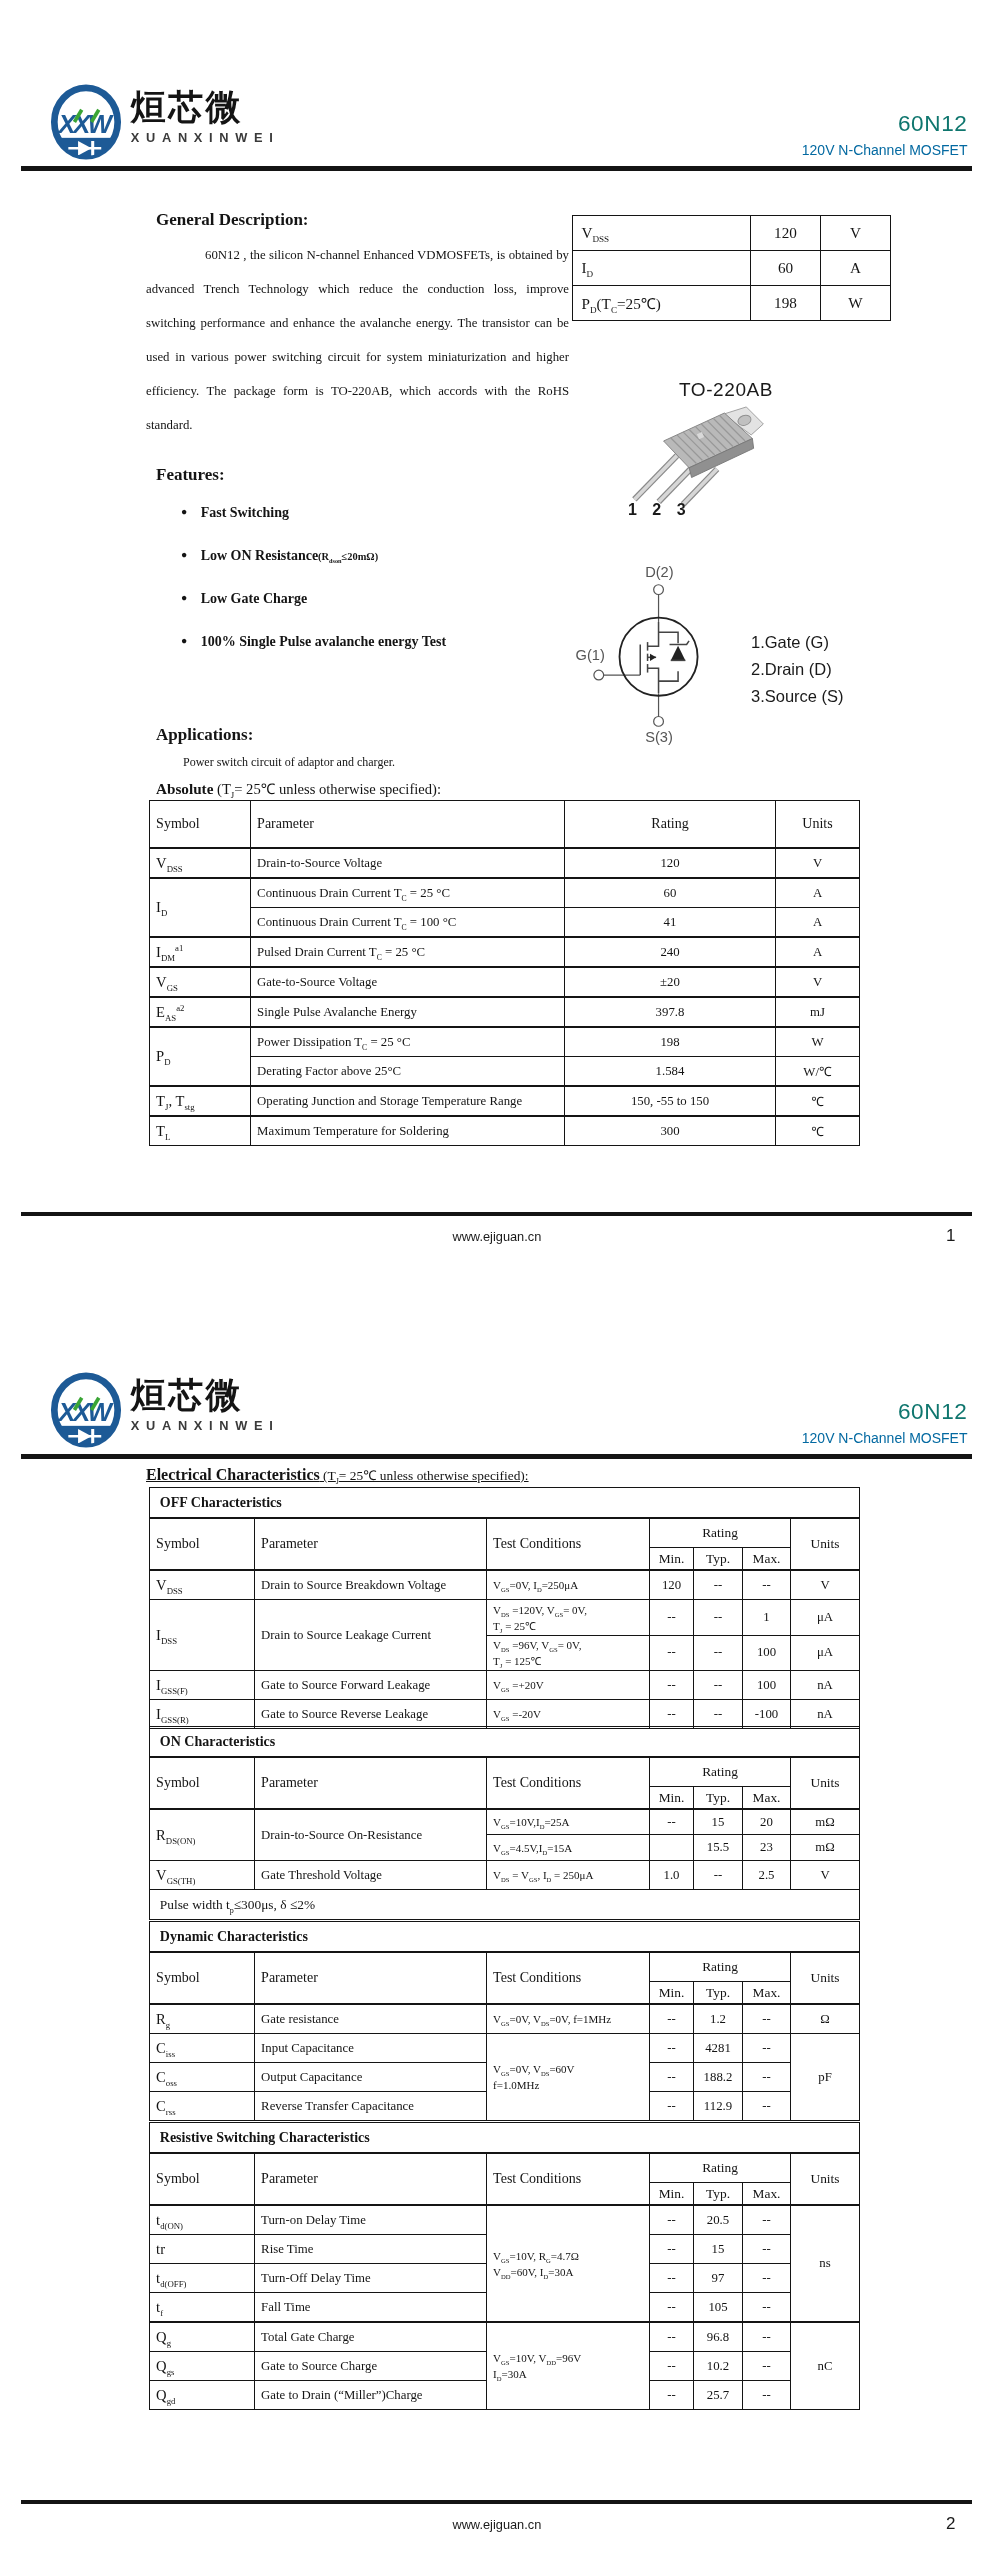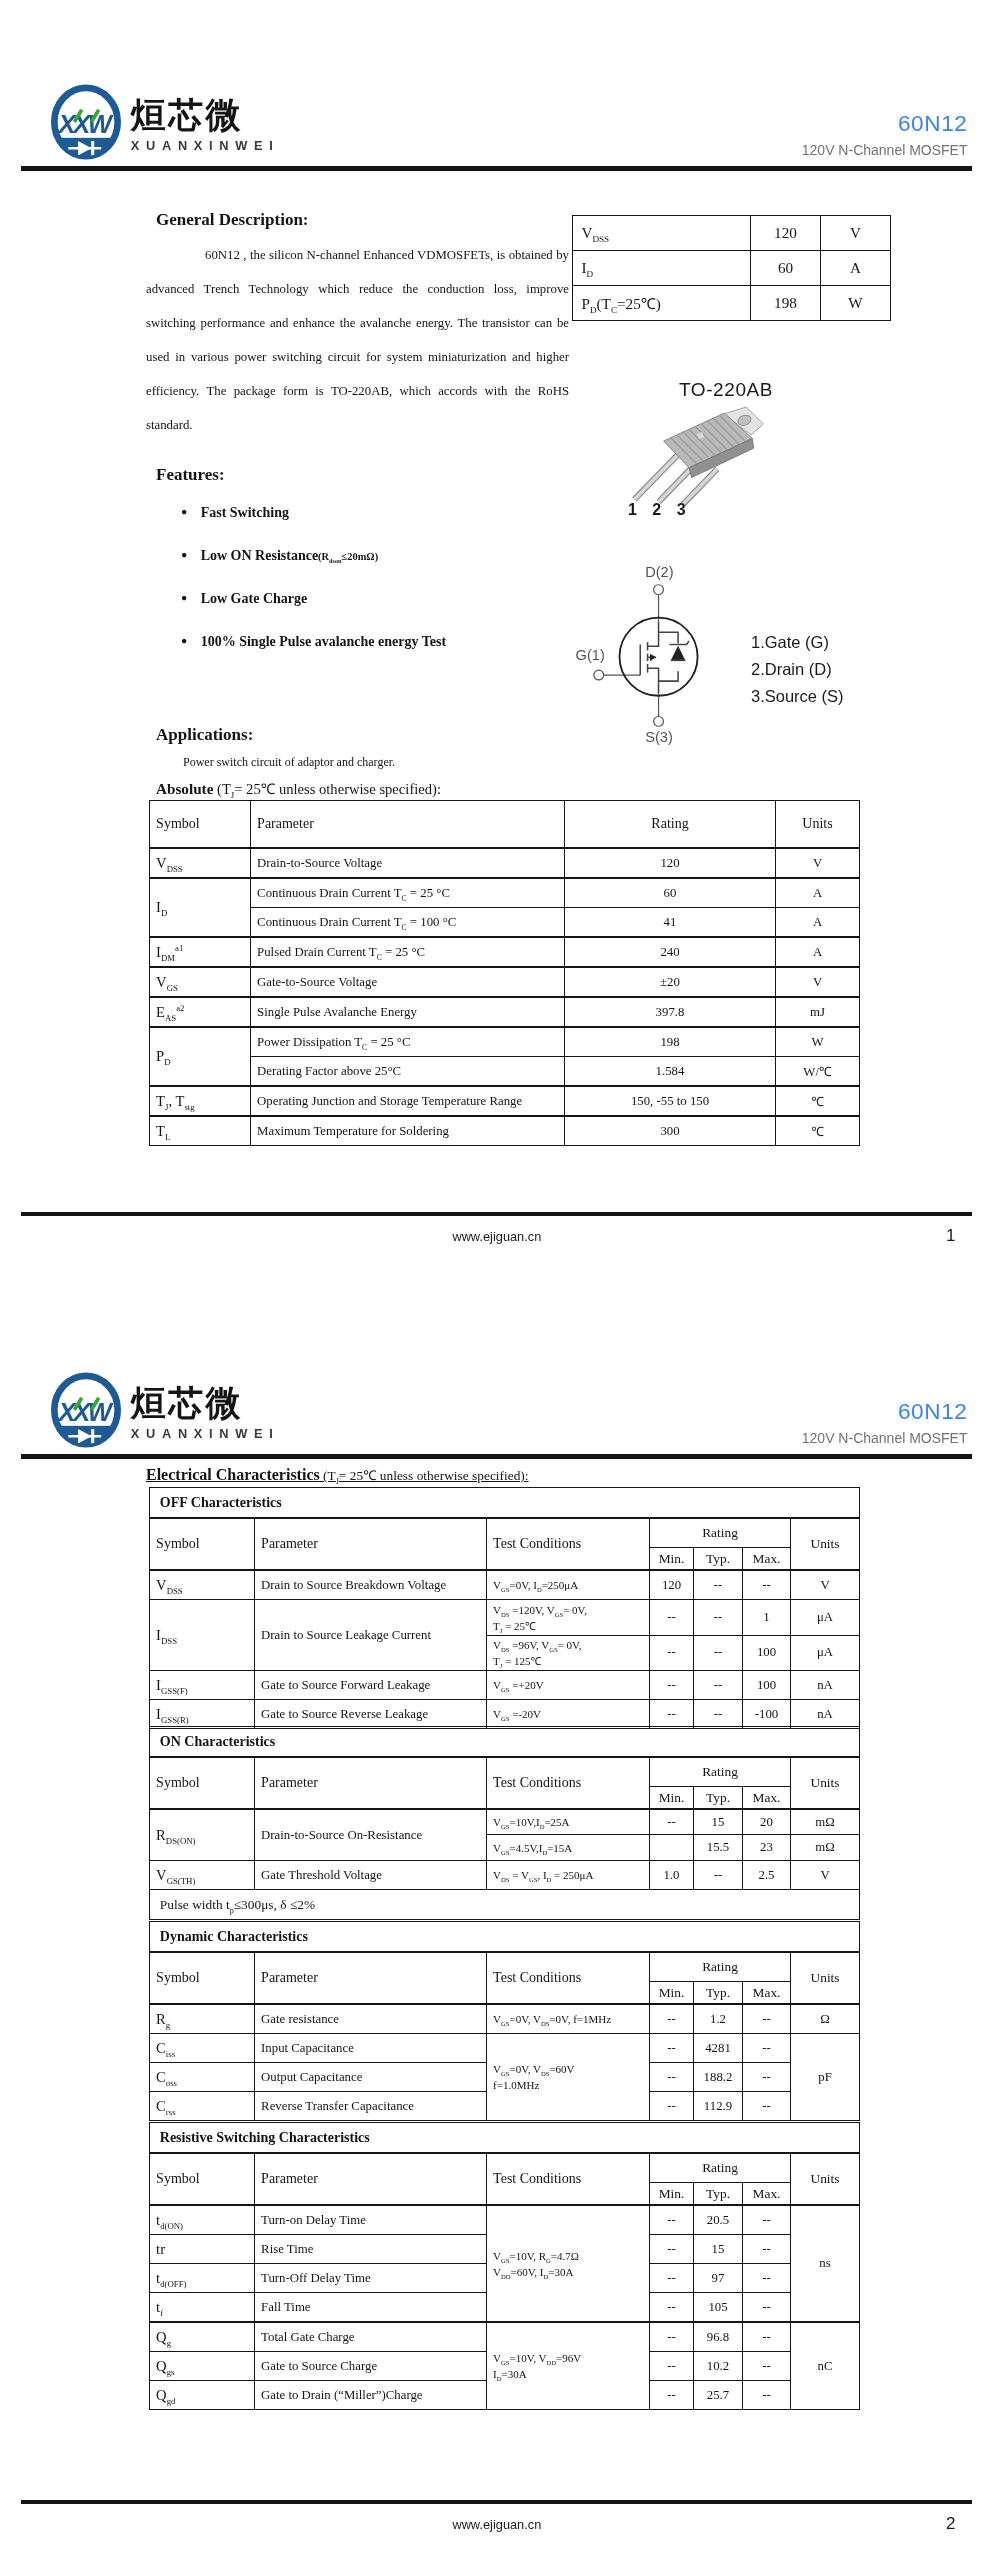--- a/index.html
+++ b/index.html
@@ -3,26 +3,26 @@
 <meta charset="utf-8">
 <style>
   html,body{margin:0;padding:0;background:#ffffff;}
   body{width:995px;font-family:"Liberation Serif",serif;color:#141414;}
   .page{position:relative;width:995px;height:1288px;background:#fff;overflow:hidden;}
   sub{font-size:60%;line-height:0;}
   sup{font-size:60%;line-height:0;}
 
   
   .hdr{position:absolute;left:21.3px;right:22.6px;top:0;height:166px;border-bottom:5.5px solid #141414;}
-  .logo{position:absolute;left:29px;top:83px;display:flex;align-items:center;gap:8.5px;}
+  .logo{position:absolute;left:29px;top:83px;display:flex;align-items:flex-start;gap:8.5px;}
   .logo-zh{font-family:"DejaVu Sans",sans-serif;font-size:35px;font-weight:900;letter-spacing:2.4px;color:#141414;line-height:48px;}
   .logo-en{font-family:"Liberation Sans",sans-serif;font-size:12.8px;font-weight:bold;letter-spacing:6.7px;color:#3a3a3a;margin-top:-1.2px;}
   .partblk{position:absolute;right:4.9px;bottom:8.5px;text-align:right;font-family:"Liberation Sans",sans-serif;}
-  .partnum{font-size:22.6px;color:#3b82f6;letter-spacing:0.6px;}
-  .partsub{font-size:14px;color:#737373;margin-top:4.9px;}
+  .partnum{font-size:22.6px;color:#0f766e;letter-spacing:0.6px;}
+  .partsub{font-size:14px;color:#0369a1;margin-top:4.9px;}
 
   
   .ftr{position:absolute;left:21.3px;right:22.6px;top:1212px;height:49px;border-top:4.9px solid #141414;font-family:"Liberation Sans",sans-serif;}
   .ftr .url{position:absolute;left:0;right:0;top:13.4px;text-align:center;font-size:12.8px;color:#1a1a1a;}
   .ftr .pg{position:absolute;right:17px;top:9.8px;font-size:17px;color:#1a1a1a;}
 
   
   .gd-title{position:absolute;left:156px;top:210px;font-size:17px;font-weight:bold;}
   .gd-body{position:absolute;left:146px;top:238px;width:423px;font-size:12.8px;line-height:34px;text-align:justify;text-indent:59px;}
   .sumtbl{position:absolute;left:572px;top:215px;border-collapse:collapse;table-layout:fixed;}

